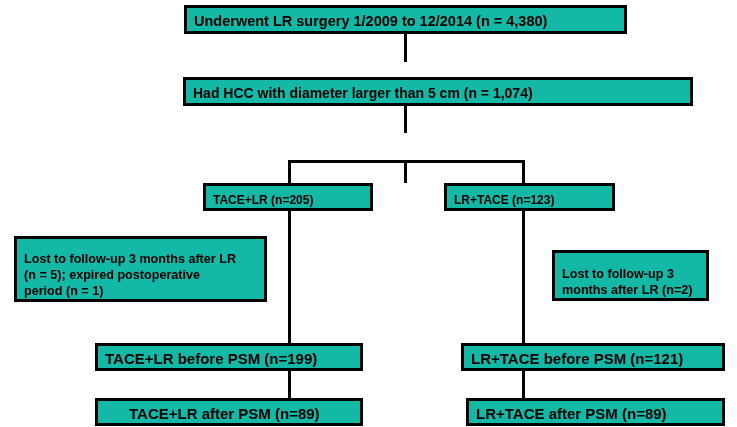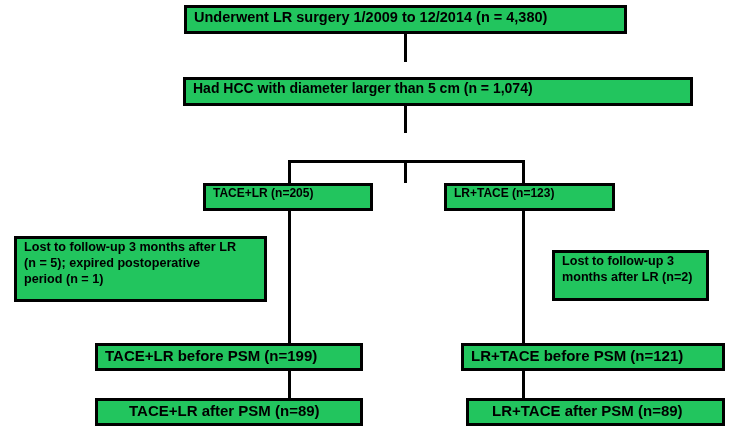--- a/index.html
+++ b/index.html
@@ -12,24 +12,24 @@
     position: relative;
     width: 737px;
     height: 427px;
     background: #ffffff;
     font-family: "Liberation Sans", sans-serif;
     overflow: hidden;
   }
   .node {
     position: absolute;
     box-sizing: border-box;
-    background: #22c55e;
+    background: #14b8a6;
     border: 3px solid #000000;
     display: flex;
-    align-items: flex-start;
+    align-items: flex-end;
     z-index: 2;
   }
   .node .node-text {
     display: block;
     padding: 0 7px;
     font-weight: bold;
     color: #000000;
     line-height: 1.28;
     white-space: pre-line;
   }
@@ -96,17 +96,17 @@
   </div>
 
   <div class="node" style="left:461px; top:343px; width:264px; height:28px;">
     <span class="node-text n-psm">LR+TACE before PSM (n=121)</span>
   </div>
 
   <div class="node" style="left:95px; top:398px; width:268px; height:28px;padding-left:24px;">
     <span class="node-text n-psm">TACE+LR after PSM (n=89)</span>
   </div>
 
-  <div class="node" style="left:466px; top:398px; width:259px; height:28px;padding-left:16px;">
+  <div class="node" style="left:466px; top:398px; width:259px; height:28px;">
     <span class="node-text n-psm">LR+TACE after PSM (n=89)</span>
   </div>
 
 </div>
 
 </body></html>

